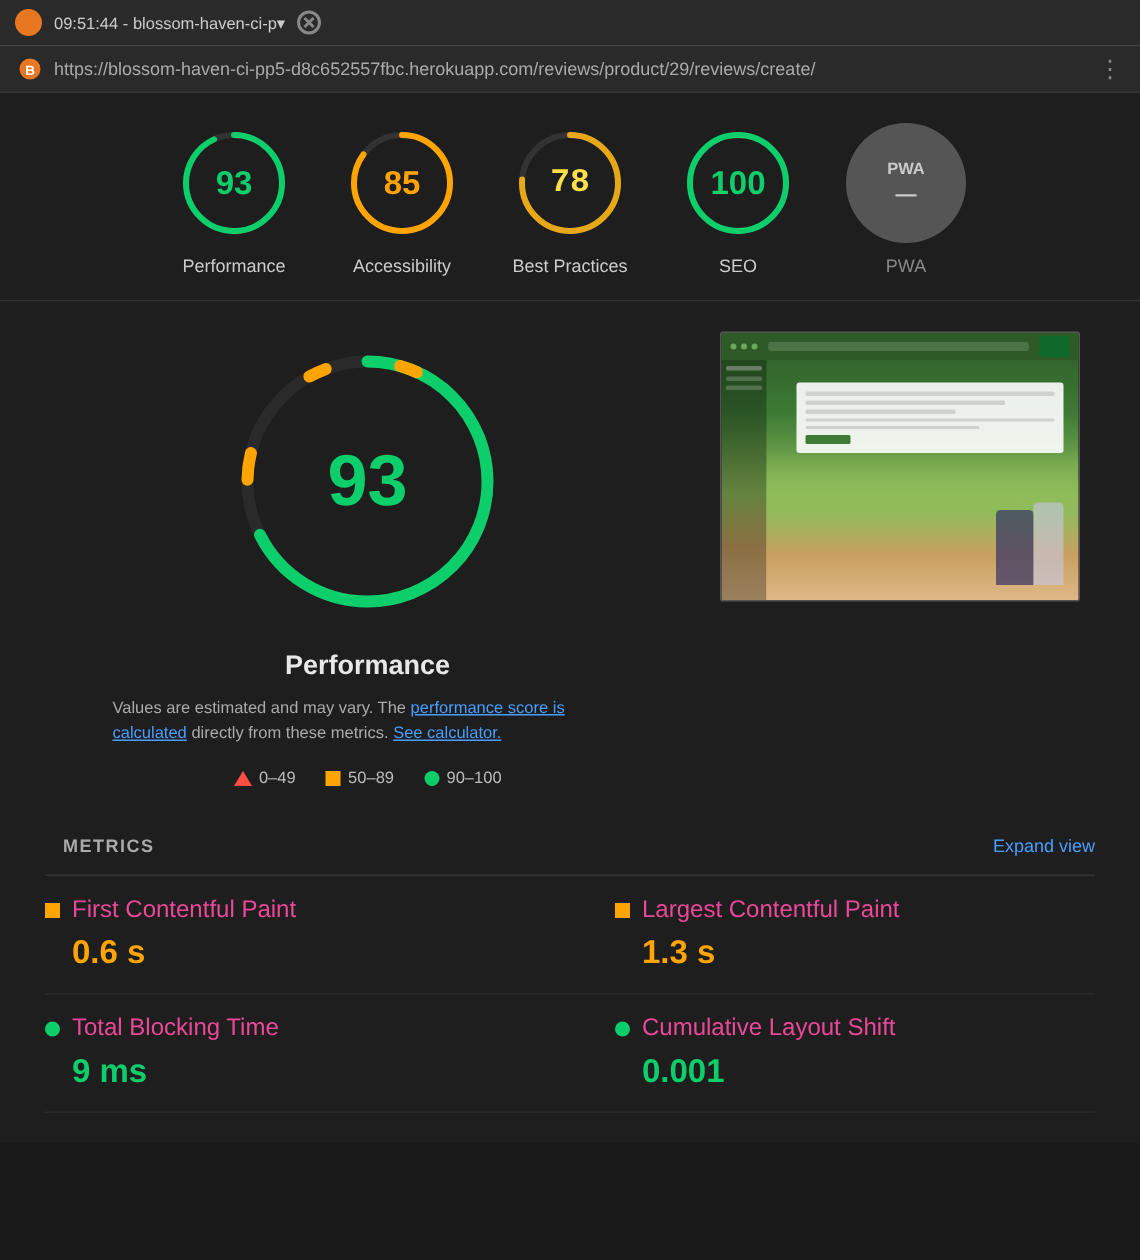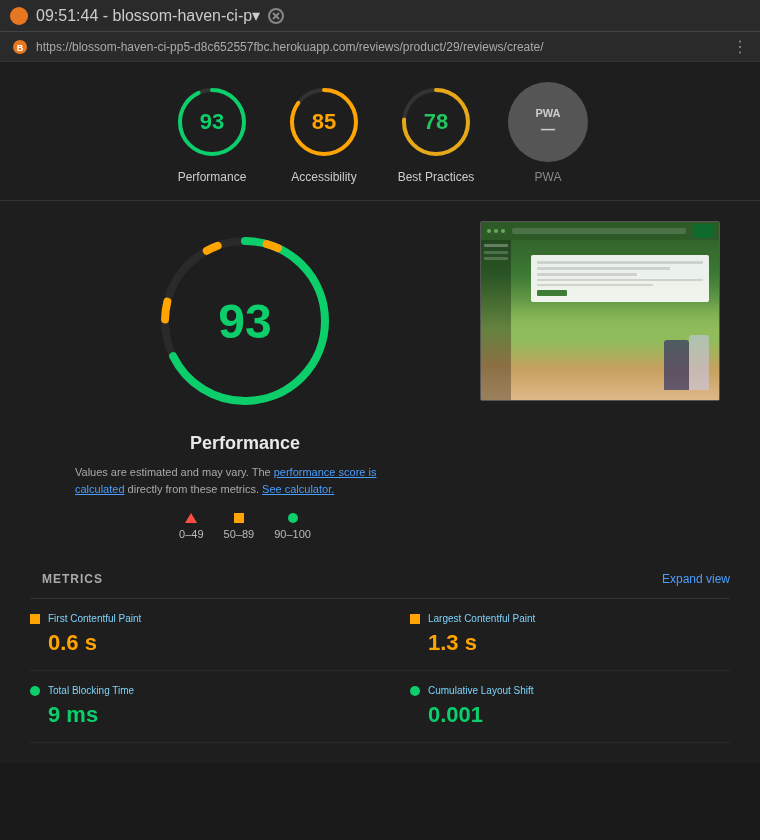--- a/index.html
+++ b/index.html
@@ -23,21 +23,21 @@
     }
     .top-bar-icon {
       width: 18px;
       height: 18px;
       background: #e87722;
       border-radius: 50%;
       flex-shrink: 0;
     }
     .top-bar-time {
       color: #ccc;
-      font-size: 16px;
+      font-size: 11px;
     }
     .top-bar-circle {
       width: 16px;
       height: 16px;
       border: 2px solid #888;
       border-radius: 50%;
       display: flex;
       align-items: center;
       justify-content: center;
       flex-shrink: 0;
@@ -105,21 +105,21 @@
 
     .score-label {
       font-size: 12px;
       color: #ccc;
       text-align: center;
       max-width: 80px;
     }
 
     .color-green { color: #0cce6b; }
     .color-orange { color: #ffa400; }
-    .color-olive { color: #22c55e; }
+    .color-olive { color: #fde047; font-family: Liberation Mono, monospace; }
 
     
     .pwa-circle {
       width: 80px;
       height: 80px;
       border-radius: 50%;
       background: #555;
       display: flex;
       flex-direction: column;
       align-items: center;
@@ -214,21 +214,20 @@
       align-items: center;
       margin-top: 4px;
     }
 
     .legend-item {
       display: flex;
       align-items: center;
       gap: 5px;
       font-size: 11px;
       color: #bbb;
-      flex-direction: column;
     }
 
     .legend-icon-red {
       width: 0;
       height: 0;
       border-left: 6px solid transparent;
       border-right: 6px solid transparent;
       border-bottom: 10px solid #ff4e42;
     }
 
@@ -378,22 +377,22 @@
 
     .metric-dot-green {
       width: 10px;
       height: 10px;
       border-radius: 50%;
       background: #0cce6b;
       flex-shrink: 0;
     }
 
     .metric-name {
-      font-size: 10px;
-      color: #7dd3fc;
+      font-size: 16px;
+      color: #ec4899;
     }
 
     .metric-value {
       font-size: 22px;
       font-weight: bold;
       padding-left: 18px;
     }
 
     .metric-value-orange { color: #ffa400; }
     .metric-value-green { color: #0cce6b; }
@@ -453,20 +452,30 @@
     <div class="score-circle">
       <svg width="80" height="80" viewBox="0 0 80 80">
         <circle cx="40" cy="40" r="32" fill="none" stroke="#333" stroke-width="4"></circle>
         <circle cx="40" cy="40" r="32" fill="none" stroke="#e6a817" stroke-width="4" stroke-dasharray="201" stroke-dashoffset="48" stroke-linecap="round"></circle>
       </svg>
       <span class="score-value color-olive">78</span>
     </div>
     <span class="score-label">Best Practices</span>
   </div>
 
+  <div class="score-card">
+    <div class="score-circle">
+      <svg width="80" height="80" viewBox="0 0 80 80">
+        <circle cx="40" cy="40" r="32" fill="none" stroke="#333" stroke-width="4"></circle>
+        <circle cx="40" cy="40" r="32" fill="none" stroke="#0cce6b" stroke-width="4" stroke-dasharray="201" stroke-dashoffset="0" stroke-linecap="round"></circle>
+      </svg>
+      <span class="score-value color-green">100</span>
+    </div>
+    <span class="score-label">SEO</span>
+  </div>
 
   <div class="score-card">
     <div class="pwa-circle">
       <span class="pwa-text-label">PWA</span>
       <span class="pwa-dash">—</span>
     </div>
     <span class="score-label" style="color:#888;">PWA</span>
   </div>
 
 </div>

